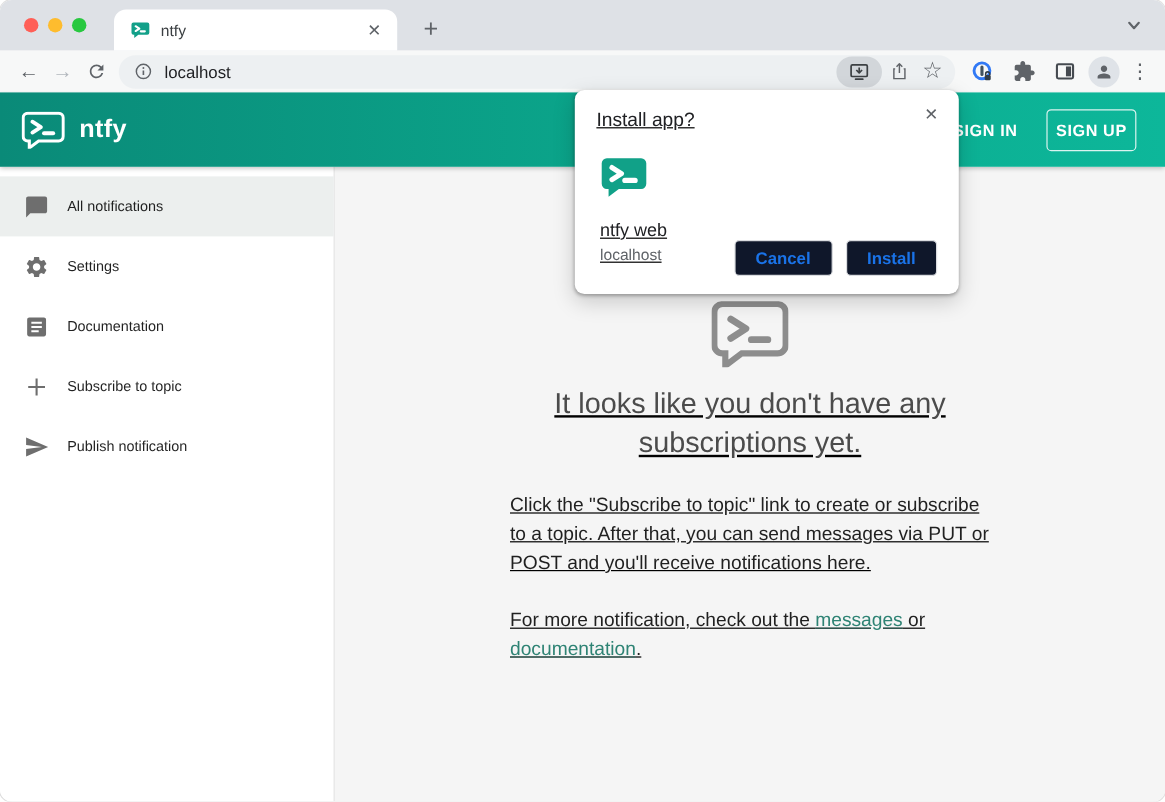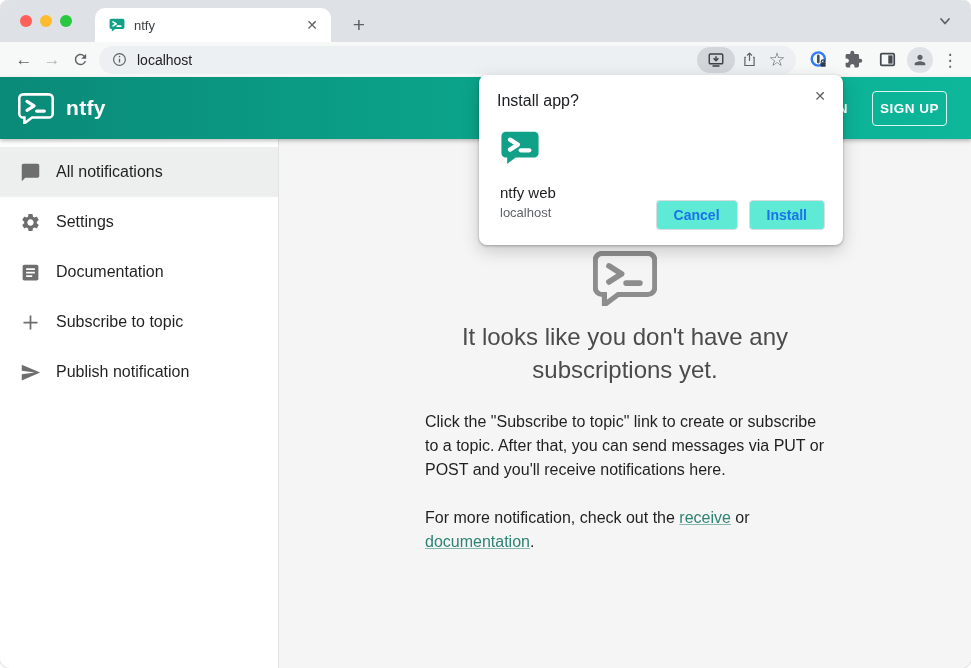--- a/index.html
+++ b/index.html
@@ -43,45 +43,45 @@
   .brand-title { color:#fff; font-size:21px; font-weight:bold; margin-left:12px; letter-spacing:.3px; }
   .header-spacer { flex:1; }
   .hdr-btn { color:#fff; font-size:13.5px; font-weight:bold; letter-spacing:.5px; padding:9px 15px;
              border-radius:4px; background:transparent; border:none; font-family:inherit; }
   .hdr-btn.outlined { border:1px solid rgba(255,255,255,.85); padding:9px 7px; margin-left:9px; }
 
   
   .content { display:flex; height:529px; }
   .sidebar { width:279px; background:#fff; border-right:1px solid #e2e2e2; padding-top:8px; }
   .side-item { height:50px; display:flex; align-items:center; padding-left:19px; gap:15px;
-               font-size:16px; color:rgba(0,0,0,.87); }
+               font-size:12px; color:rgba(0,0,0,.87); }
   .side-item.selected { background:#ecefee; }
   .side-icon { width:22px; height:22px; display:flex; align-items:center; justify-content:center; flex:0 0 auto; }
 
   .main { flex:1; background:#f5f5f5; display:flex; justify-content:center; }
-  .empty { width:400px; margin-top:112px; }
+  .empty { width:400px; margin-top:112px;text-decoration:underline; }
   .empty-icon { display:flex; justify-content:center; }
   .empty-heading { margin-top:14px; font-size:24px; font-weight:400; color:#4b4b4b;
                    text-align:center; line-height:33px; }
   .empty p { margin-top:24px; font-size:16px; color:rgba(0,0,0,.87); line-height:24px; }
   .empty a { color:#2e8374; text-decoration:underline; text-decoration-color:rgba(46,131,116,.55); }
 
   
-  .dialog { position:absolute; left:479px; top:75px; width:364px; height:170px; background:#fff;
+  .dialog { position:absolute; left:479px; top:75px; width:320px; height:170px; background:#fff;
             border-radius:8px; box-shadow:0 1px 3px rgba(0,0,0,.28), 0 6px 18px rgba(0,0,0,.18);
-            z-index:10; padding:17px 4px 15px 18px; }
+            z-index:10; padding:17px 4px 15px 18px;text-decoration:underline; }
   .dialog-title { font-size:16px; color:#202124; }
   .dialog-close { position:absolute; top:11px; right:13px; width:20px; height:20px; display:flex;
                   align-items:center; justify-content:center; color:#5f6368; font-size:14px;
                   font-family:"DejaVu Sans", sans-serif; }
   .dialog-app { display:flex; margin-top:19px; margin-left:3px; gap:16px;flex-direction:column; }
   .dialog-app-name { font-size:15px; color:#202124; margin-top:2px; }
   .dialog-app-origin { font-size:13px; color:#5f6368; margin-top:4px; }
   .dialog-actions { position:absolute; right:18px; bottom:15px; display:flex; gap:11px; }
-  .dialog-btn { background:#5eead4; border:1px solid #dadce0; border-radius:4px; padding:6px 17px;
+  .dialog-btn { background:#0f172a; border:1px solid #dadce0; border-radius:4px; padding:6px 17px;
                 color:#1a73e8; font-size:14px; font-weight:bold; font-family:inherit; }
 
   .icon-svg { display:block; }
 </style>
 </head>
 <body>
 
 <div class="window">
 
   <div class="tabstrip">
@@ -233,21 +233,21 @@
       <div class="empty">
         <div class="empty-icon">
           <svg class="icon-svg" width="64" height="55" viewBox="0 0 56 48">
             <path d="M8 2 H48 A6 6 0 0 1 54 8 V32 A6 6 0 0 1 48 38 H22 L10 47 V38 H8 A6 6 0 0 1 2 32 V8 A6 6 0 0 1 8 2 Z" fill="none" stroke="#8d8d8d" stroke-width="4.5"></path>
             <polyline points="14,13 25,20 14,27" fill="none" stroke="#8d8d8d" stroke-width="5" stroke-linecap="round" stroke-linejoin="round"></polyline>
             <line x1="29" y1="28" x2="41" y2="28" stroke="#8d8d8d" stroke-width="5" stroke-linecap="round"></line>
           </svg>
         </div>
         <h2 class="empty-heading">It looks like you don't have any subscriptions yet.</h2>
         <p>Click the "Subscribe to topic" link to create or subscribe to a topic. After that, you can send messages via PUT or POST and you'll receive notifications here.</p>
-        <p><span>For more notification, check out the </span><a href="#">receive</a><span> or </span><a href="#">documentation</a><span>.</span></p>
+        <p><span>For more notification, check out the </span><a href="#">messages</a><span> or </span><a href="#">documentation</a><span>.</span></p>
       </div>
     </main>
   </div>
 
   <div class="dialog">
     <div class="dialog-title">Install app?</div>
     <div class="dialog-close">✕</div>
     <div class="dialog-app">
       <svg class="icon-svg" width="40" height="37" viewBox="0 0 56 48">
         <path d="M8 2 H48 A6 6 0 0 1 54 8 V32 A6 6 0 0 1 48 38 H22 L10 47 V38 H8 A6 6 0 0 1 2 32 V8 A6 6 0 0 1 8 2 Z" fill="#11a188"></path>

